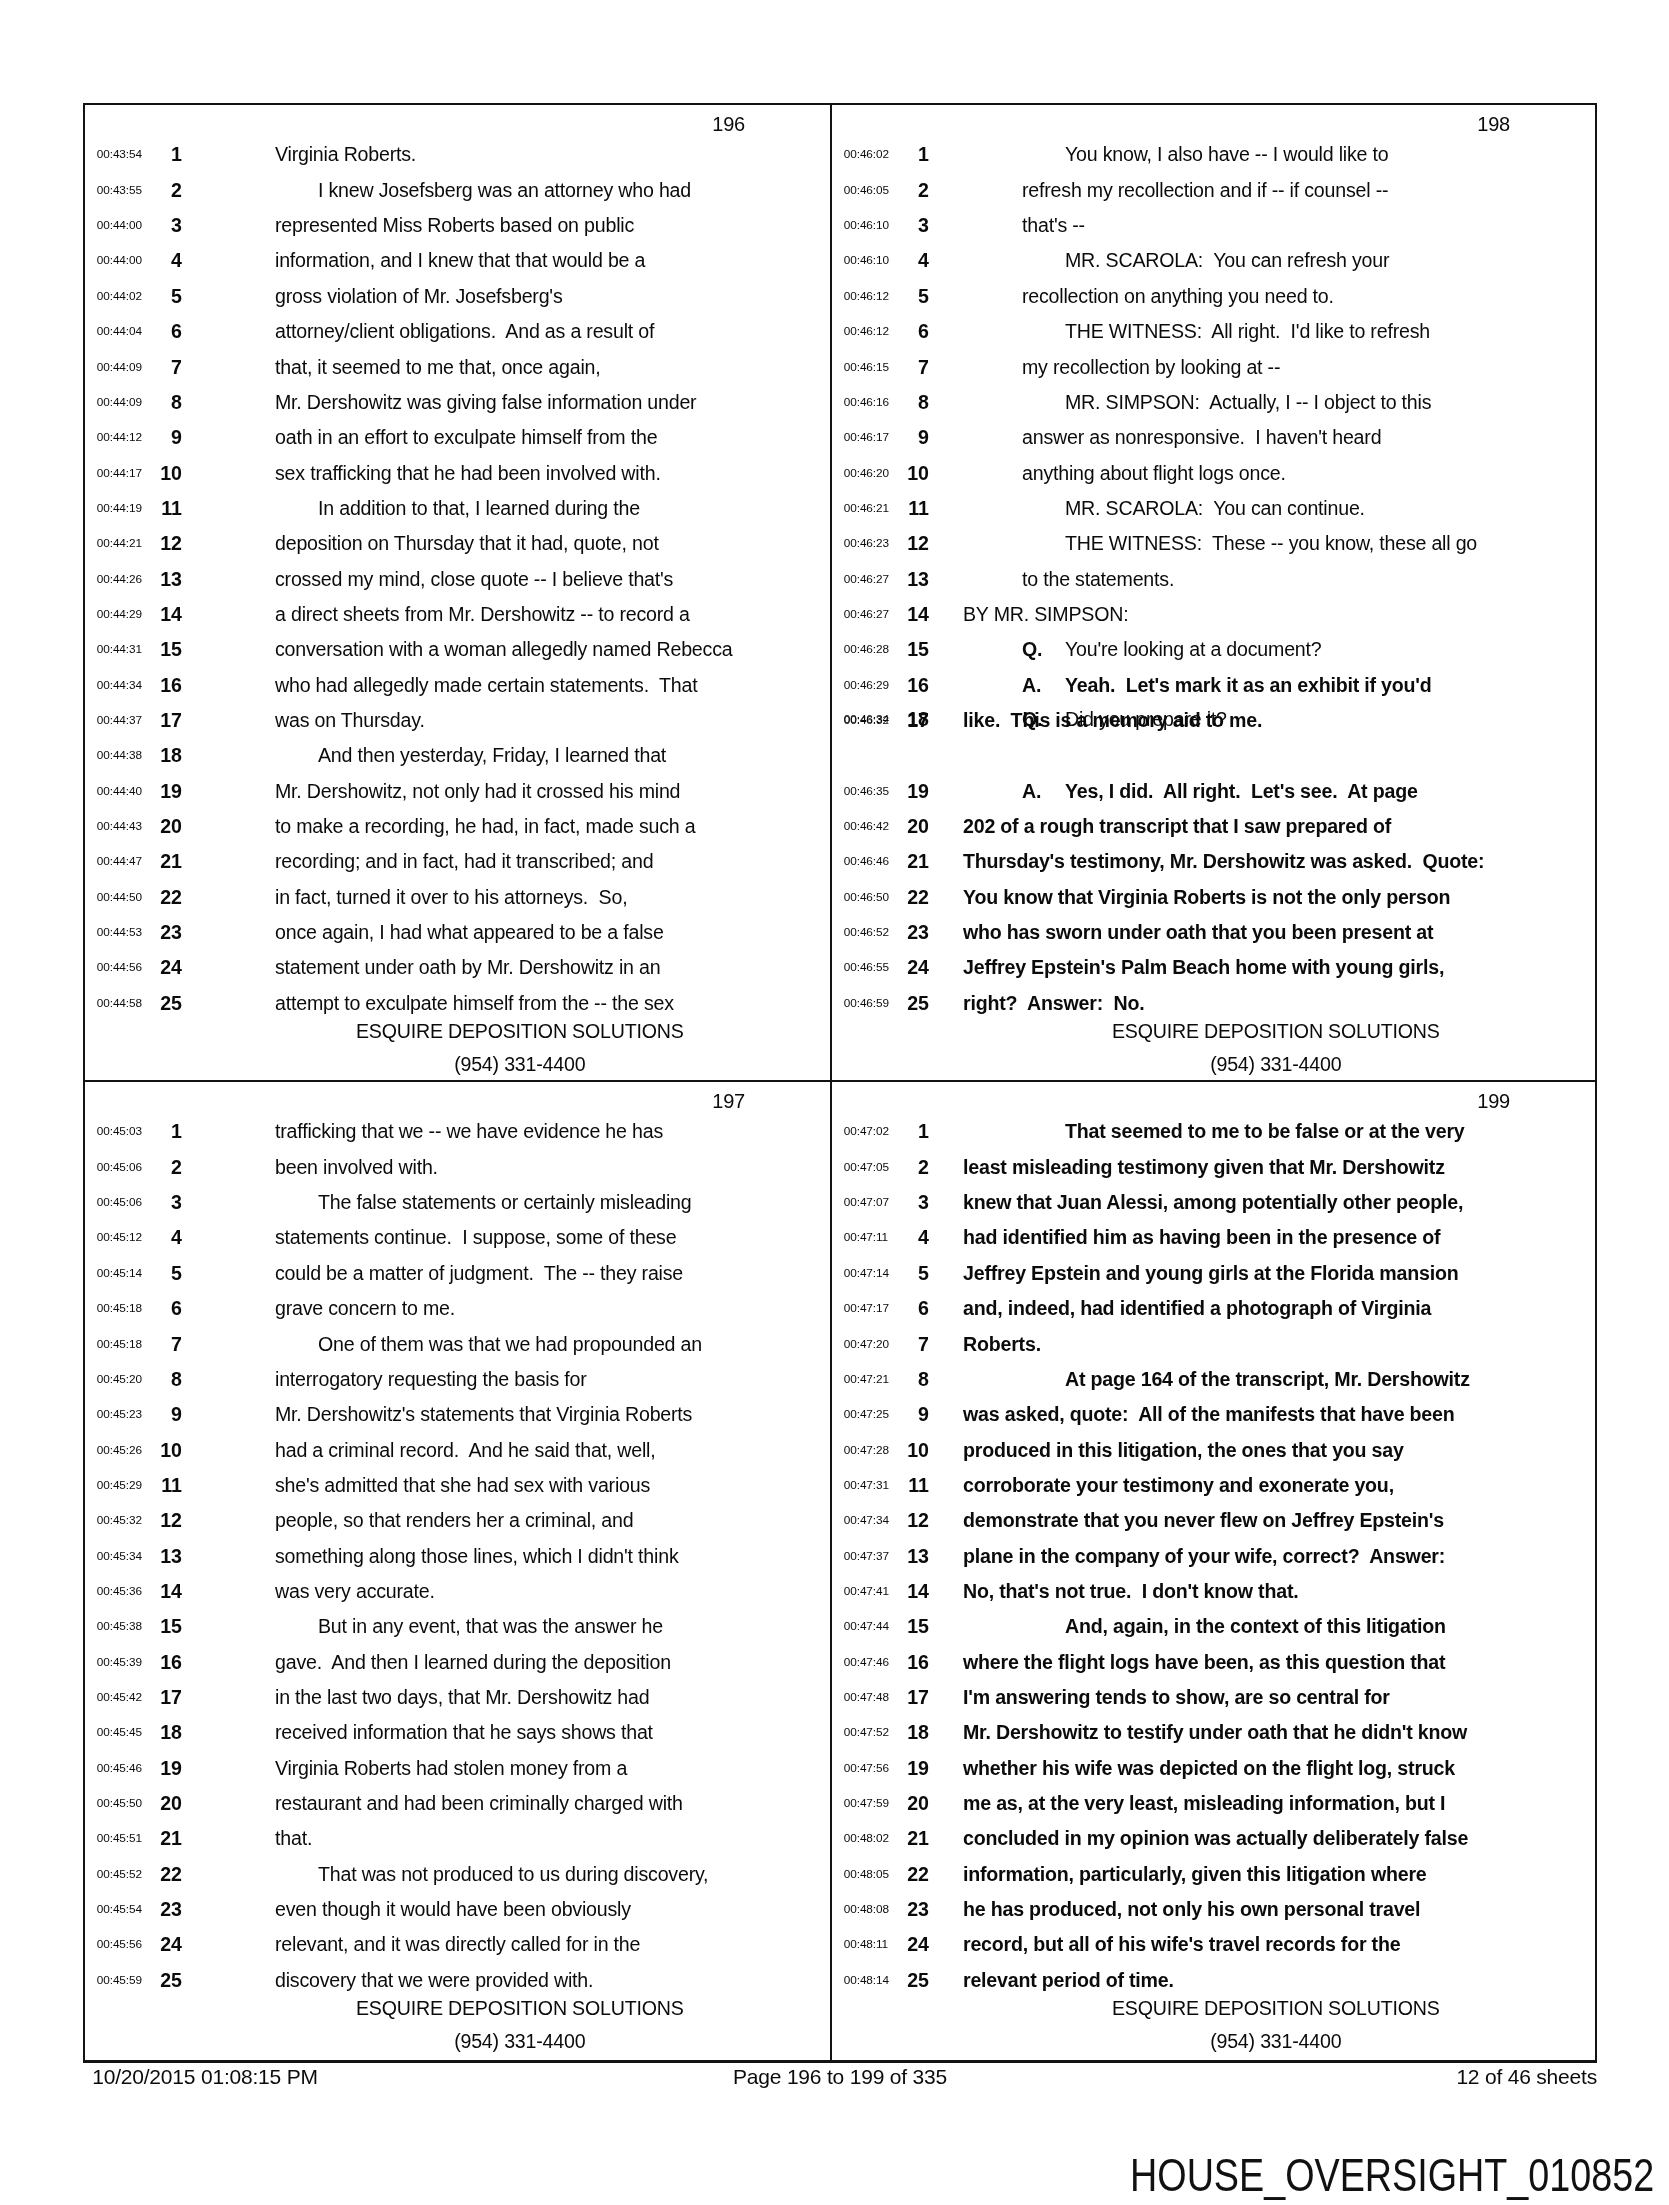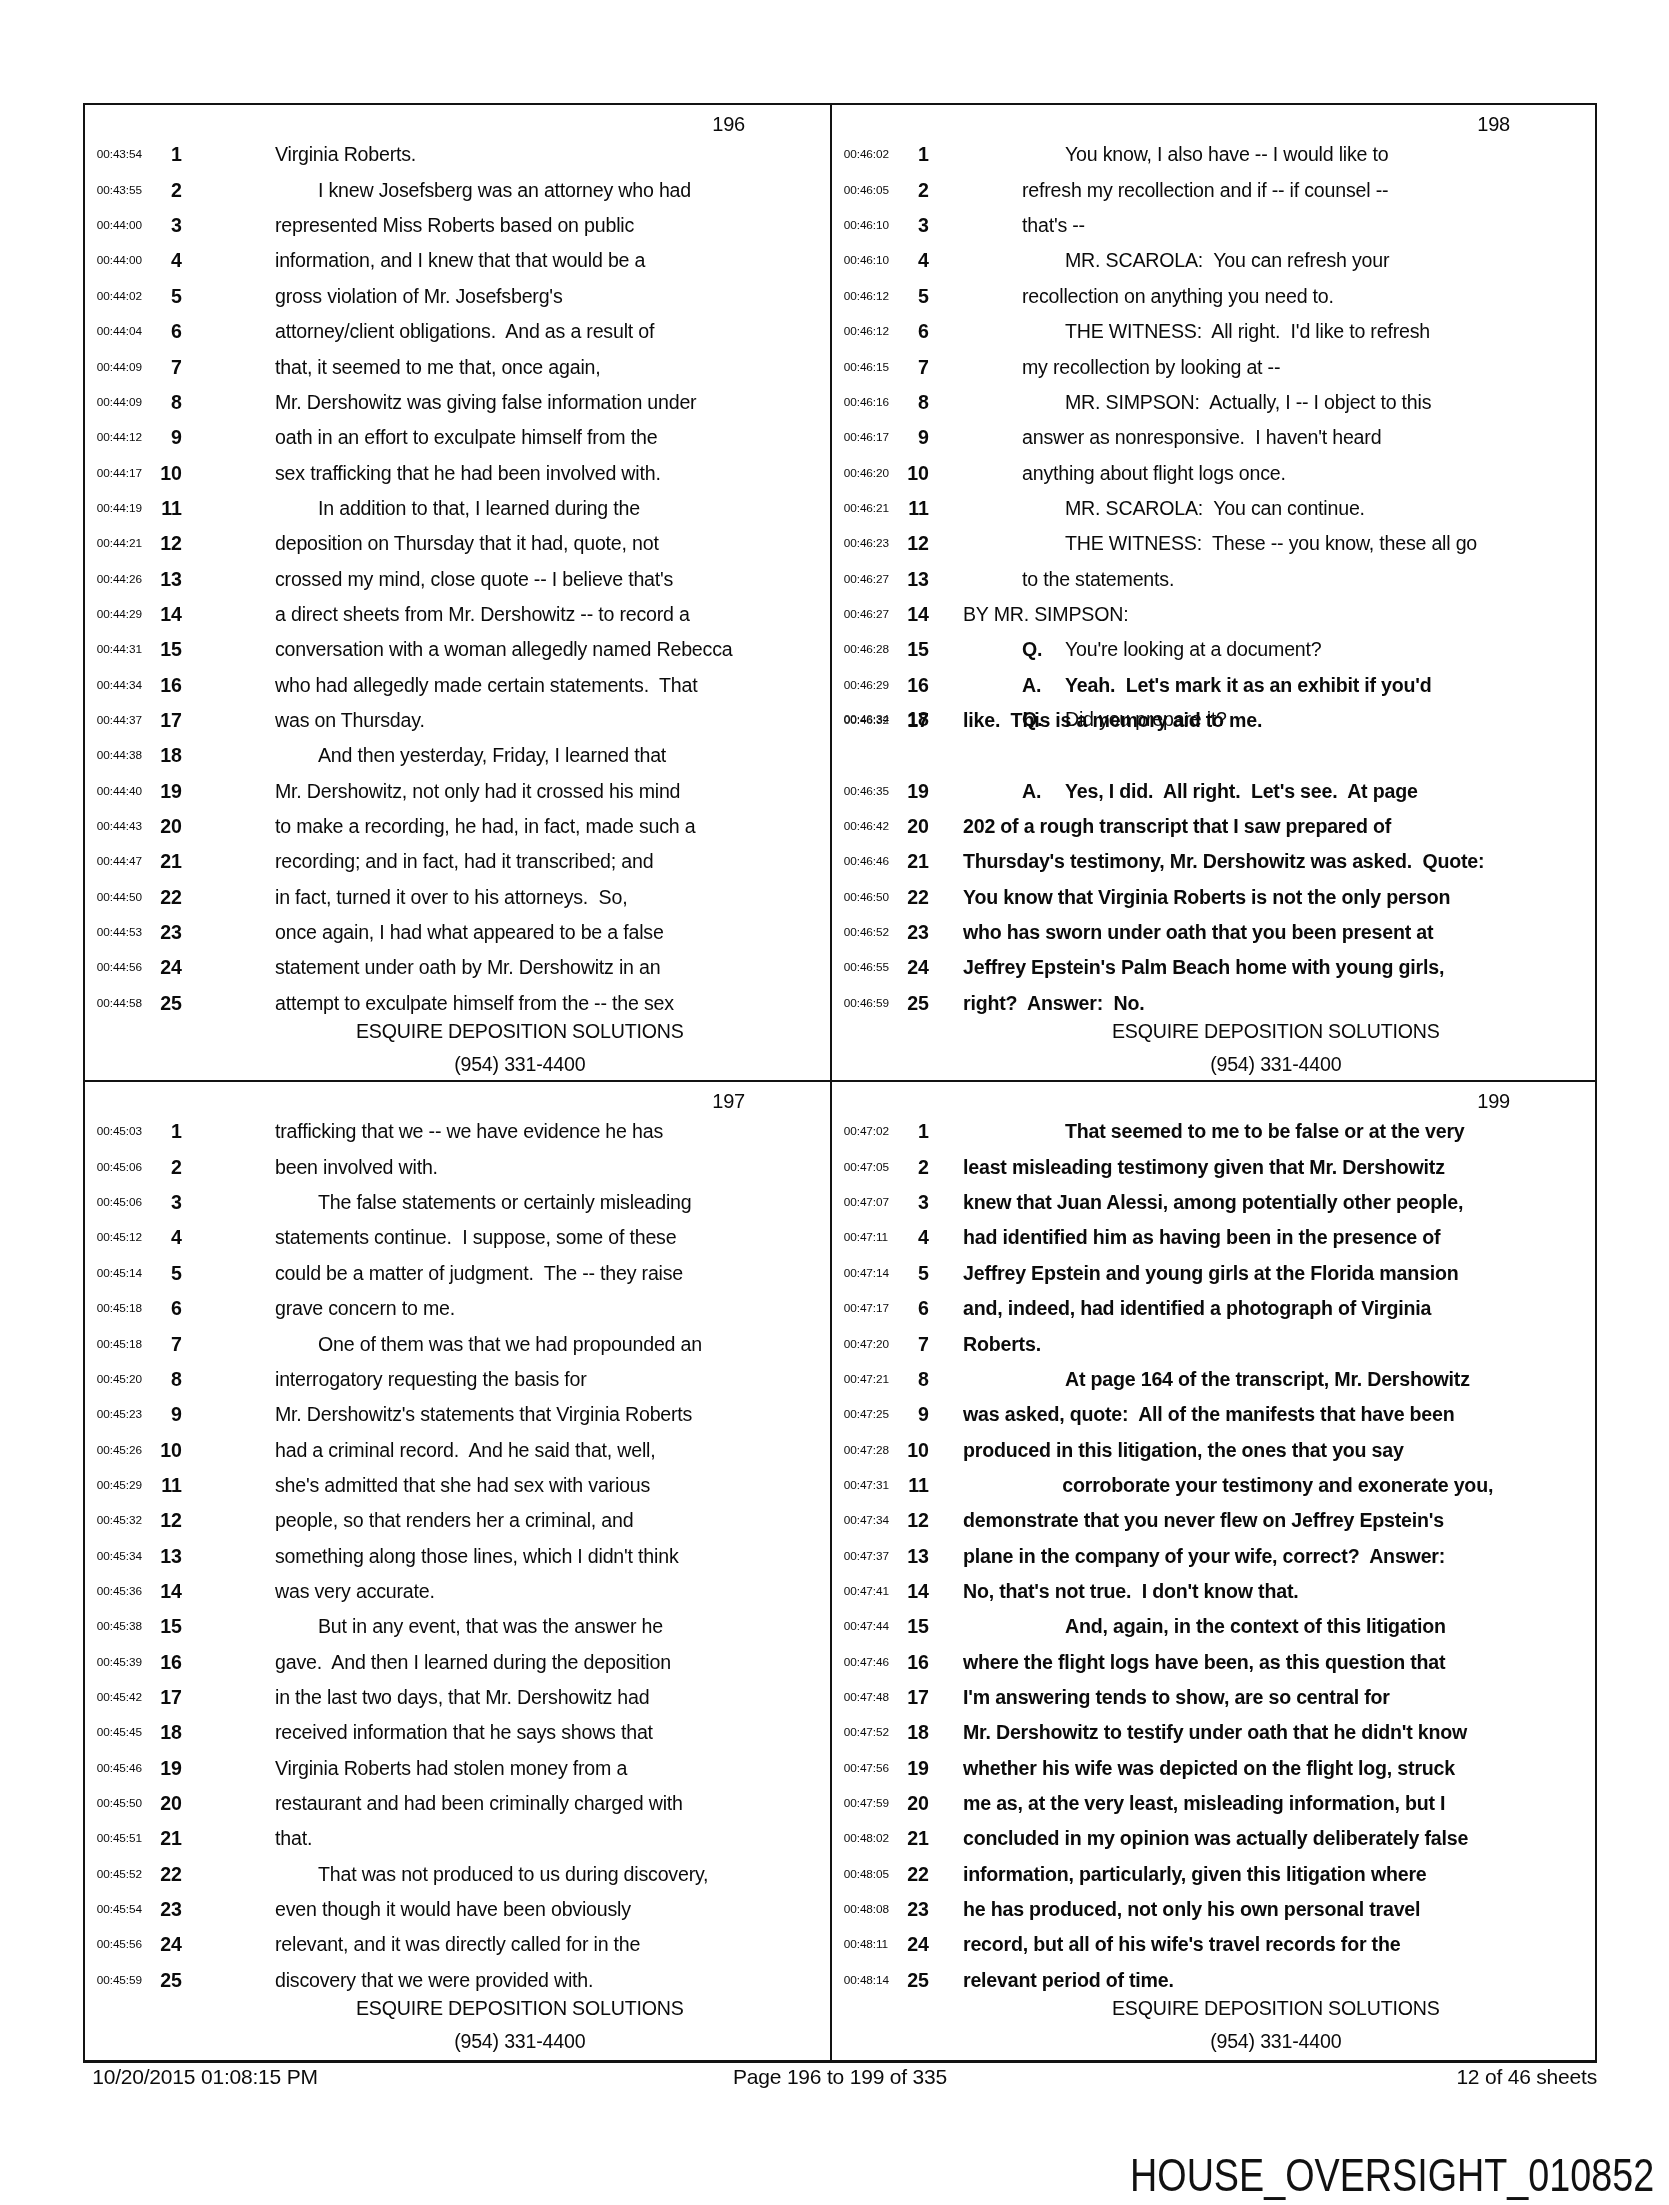--- a/index.html
+++ b/index.html
@@ -569,21 +569,21 @@
           <div class="txt b" style="left: 131px;">was asked, quote:  All of the manifests that have been</div>
         </div>
         <div class="row" style="top: 350px;">
           <span class="ts">00:47:28</span>
           <span class="ln">10</span>
           <div class="txt b" style="left: 131px;">produced in this litigation, the ones that you say</div>
         </div>
         <div class="row" style="top: 385px;">
           <span class="ts">00:47:31</span>
           <span class="ln">11</span>
-          <div class="txt b" style="left: 131px; text-align: center;">corroborate your testimony and exonerate you,</div>
+          <div class="txt b" style="left: 131px;">corroborate your testimony and exonerate you,</div>
         </div>
         <div class="row" style="top: 420px;">
           <span class="ts">00:47:34</span>
           <span class="ln">12</span>
           <div class="txt b" style="left: 131px;">demonstrate that you never flew on Jeffrey Epstein's</div>
         </div>
         <div class="row" style="top: 456px;">
           <span class="ts">00:47:37</span>
           <span class="ln">13</span>
           <div class="txt b" style="left: 131px;">plane in the company of your wife, correct?  Answer:</div>

